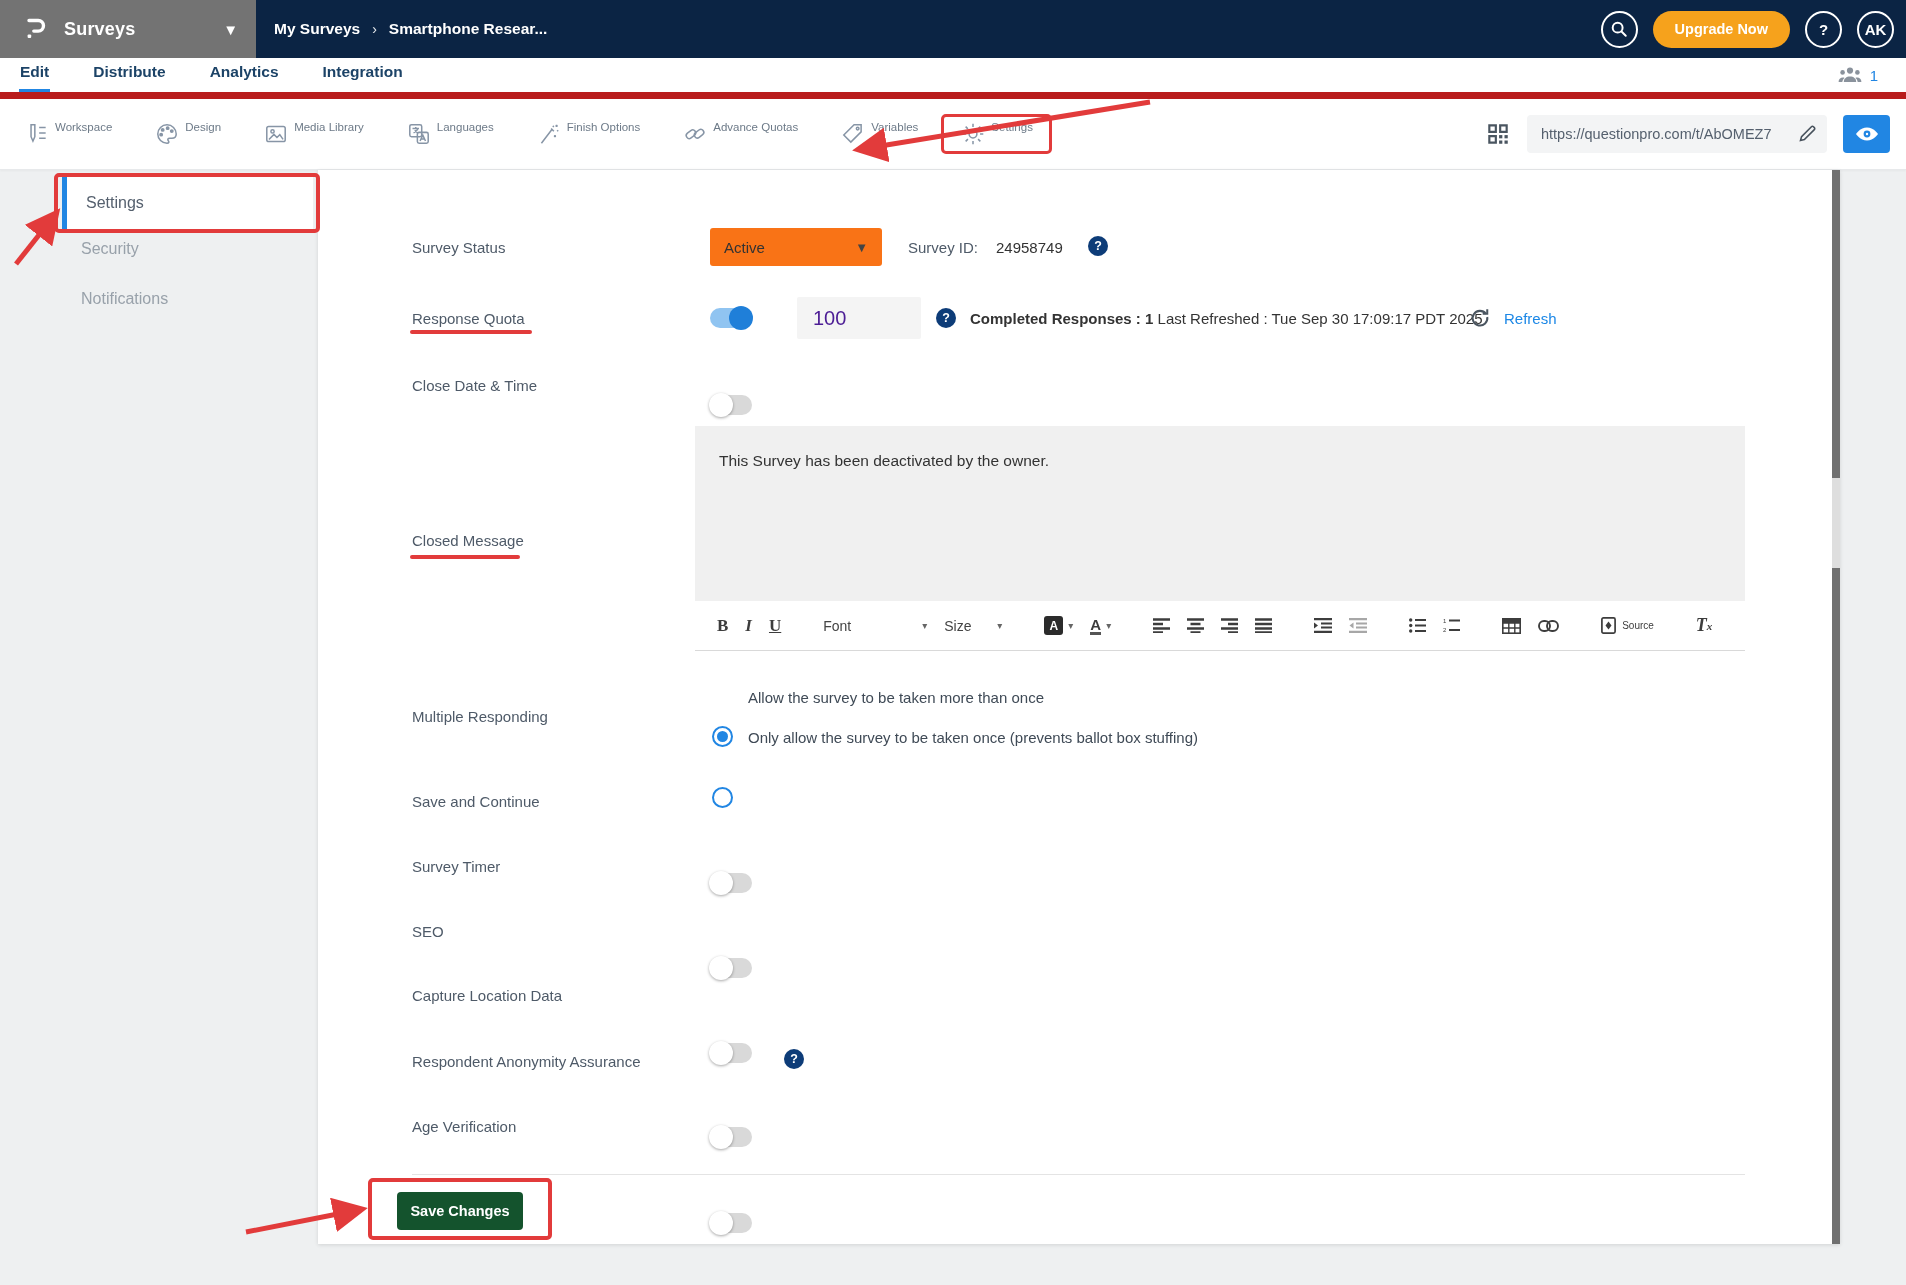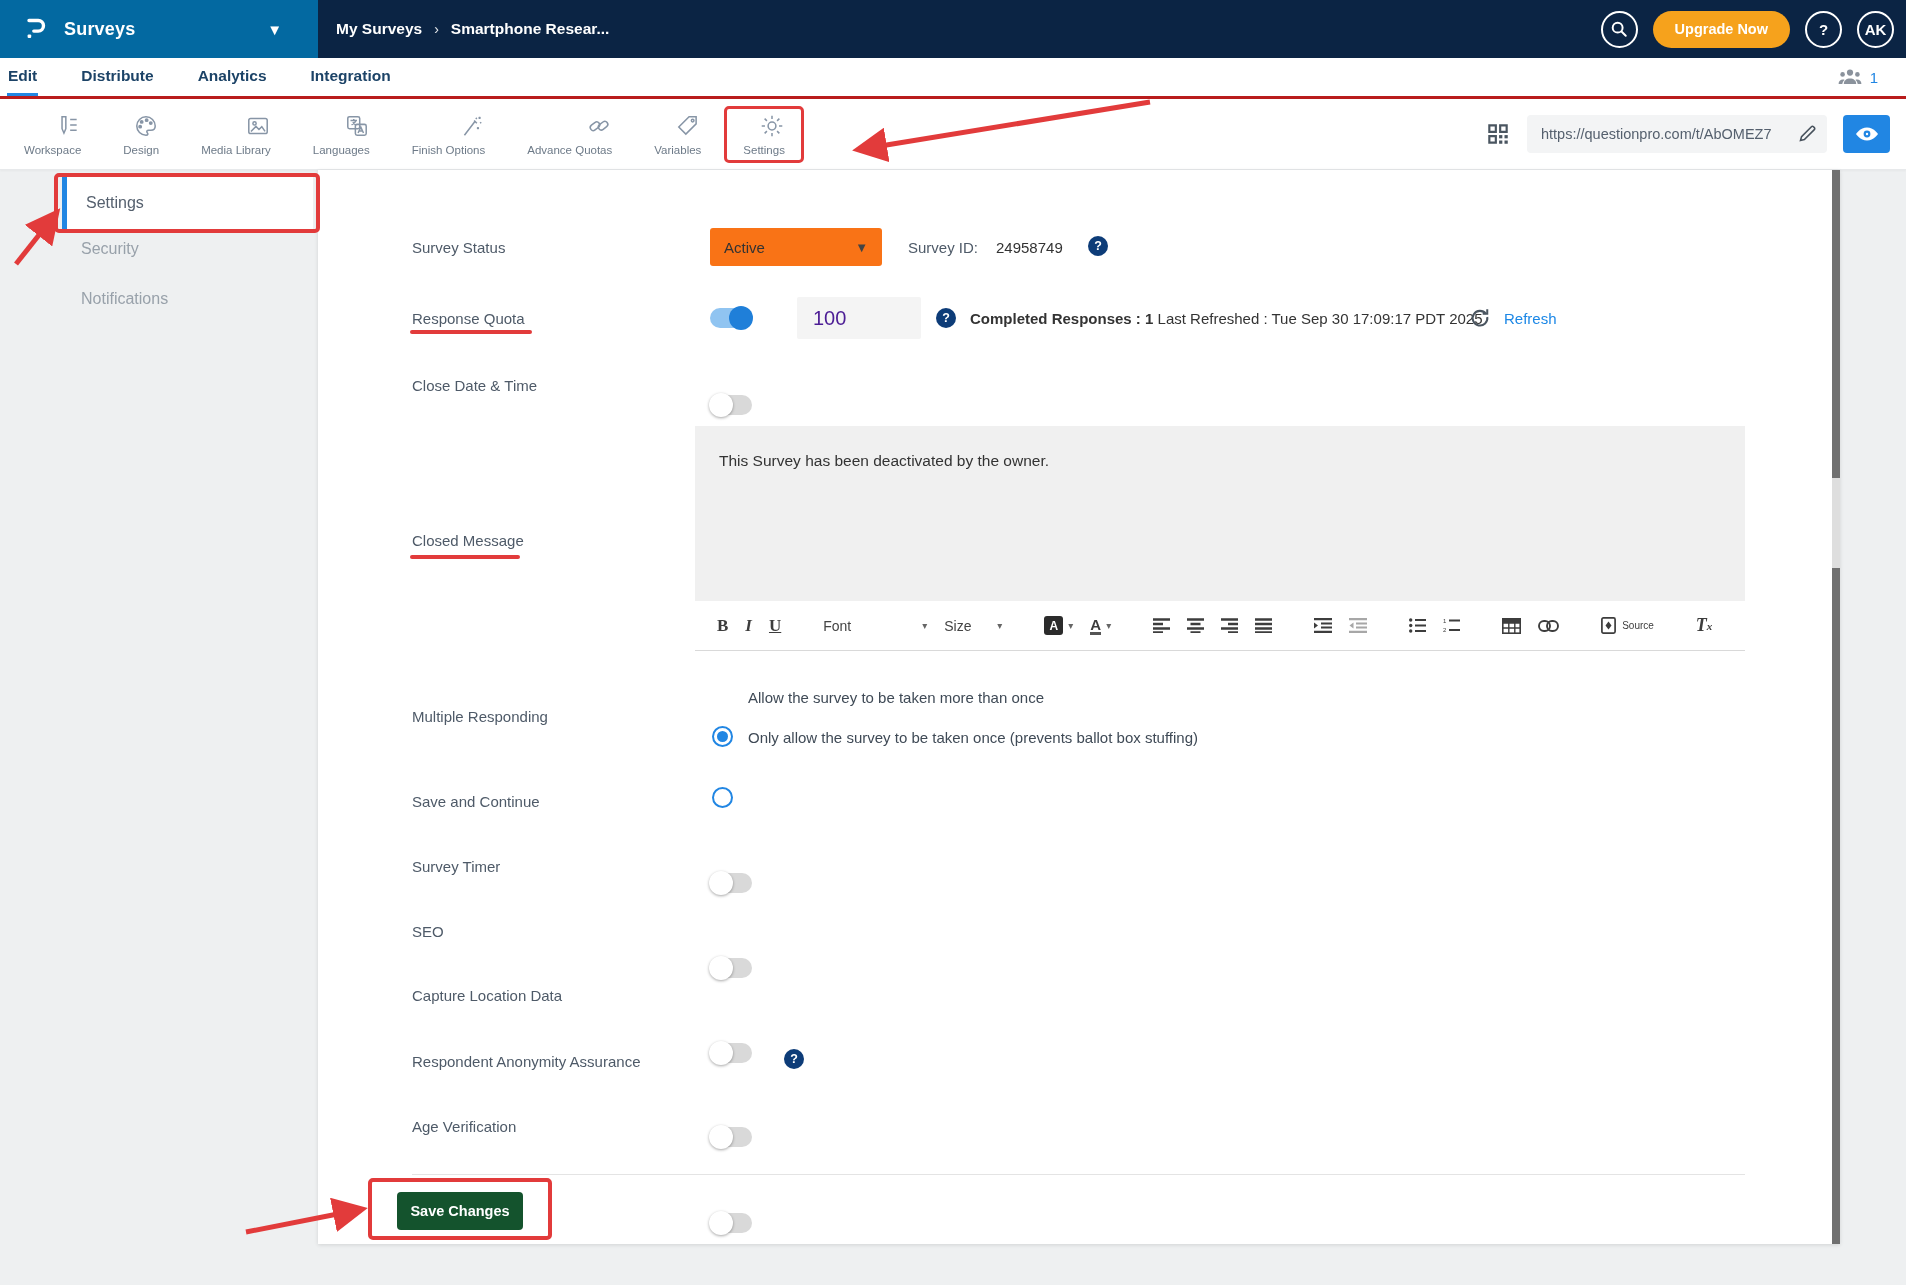--- a/index.html
+++ b/index.html
@@ -2,41 +2,41 @@
 <html><head>
 <meta charset="utf-8">
 <style>
   * { margin:0; padding:0; box-sizing:border-box; }
   html,body { background:#eef0f1; }
   body { font-family:"Liberation Sans", sans-serif; }
   #page { position:relative; width:1906px; height:1285px; overflow:hidden; background:#eef0f1; }
 
   
   .topbar { position:absolute; left:0; top:0; width:1906px; height:58px; background:#0b2444; display:flex; align-items:center; }
-  .logo-block { width:318px; height:58px; background:#0369a1; display:flex; align-items:center; padding:0 36px 0 22px; flex:0 0 auto; }
+  .logo-block { width:256px; height:58px; background:#737373; display:flex; align-items:center; padding:0 18px 0 22px; flex:0 0 auto; }
   .logo-mark { width:28px; height:30px; flex:0 0 auto; }
   .logo-text { color:#fff; font-size:18px; font-weight:700; margin-left:14px; letter-spacing:.2px; }
   .logo-caret { margin-left:auto; color:#fff; font-size:15px; }
   .breadcrumb { display:flex; align-items:center; gap:12px; margin-left:18px; color:#fff; font-size:15.5px; font-weight:700; }
   .crumb-sep { font-weight:400; font-size:14px; opacity:.9; }
   .top-actions { margin-left:auto; display:flex; align-items:center; gap:15px; padding-right:12px; }
   .circle-btn { width:37px; height:37px; border:2px solid #fff; border-radius:50%; display:flex; align-items:center; justify-content:center; color:#fff; font-weight:700; font-size:15px; background:transparent; }
   .upgrade-btn { height:37px; background:#f6a21c; border:none; border-radius:19px; color:#fff; font-weight:700; font-size:14.5px; padding:0 22px; font-family:inherit; }
 
   
-  .tabbar { position:absolute; left:0; top:58px; width:1906px; height:41px; background:#fff; border-bottom:3px solid #b91c1c; display:flex; align-items:center; padding:0 28px 0 7px; }
+  .tabbar { position:absolute; left:0; top:58px; width:1906px; height:41px; background:#fff; border-bottom:7px solid #b91c1c; display:flex; align-items:center; padding:0 28px 0 19px; }
   .tabs { display:flex; gap:42px; align-items:flex-end; height:100%; }
   .tab { font-size:15.5px; font-weight:600; color:#1c4367; padding:9px 1px 8px; border-bottom:3px solid transparent; cursor:pointer; }
   .tab.active { border-bottom-color:#2186e3; }
   .collab { margin-left:auto; display:flex; align-items:center; gap:8px; }
   .collab-count { color:#2186e3; font-size:15px; }
 
   
   .toolbar { position:absolute; left:0; top:99px; width:1906px; height:71px; background:#fff; border-bottom:1px solid #e7e9eb; display:flex; align-items:center; padding:0 16px 0 14px; box-shadow:0 1px 2px rgba(0,0,0,.04); }
-  .tool-item { position:relative; display:flex; flex-direction:column; align-items:flex-end; gap:5px; padding:4px 10px; margin-right:22px; cursor:pointer; }
+  .tool-item { position:relative; display:flex; flex-direction:row; align-items:flex-start; gap:5px; padding:4px 10px; margin-right:22px; cursor:pointer; }
   .tool-item svg { stroke:#8795a6; fill:none; stroke-width:1.4; }
   .tool-label { font-size:11.5px; color:#6d7a88; white-space:nowrap; }
   .tool-redbox { position:absolute; inset:-3px -9px; border:3px solid #e23b3b; border-radius:5px; pointer-events:none; }
   .toolbar-right { margin-left:auto; display:flex; align-items:center; gap:16px; }
   .url-box { position:relative; width:300px; height:38px; background:#f3f4f5; border-radius:4px; display:flex; align-items:center; }
   .url-box input { width:100%; height:100%; border:none; background:transparent; font-family:inherit; font-size:14.5px; color:#55606e; padding:0 36px 0 14px; outline:none; }
   .url-pencil { position:absolute; right:9px; top:8px; }
   .eye-btn { width:47px; height:38px; background:#2186e3; border:none; border-radius:4px; display:flex; align-items:center; justify-content:center; }
 
   

